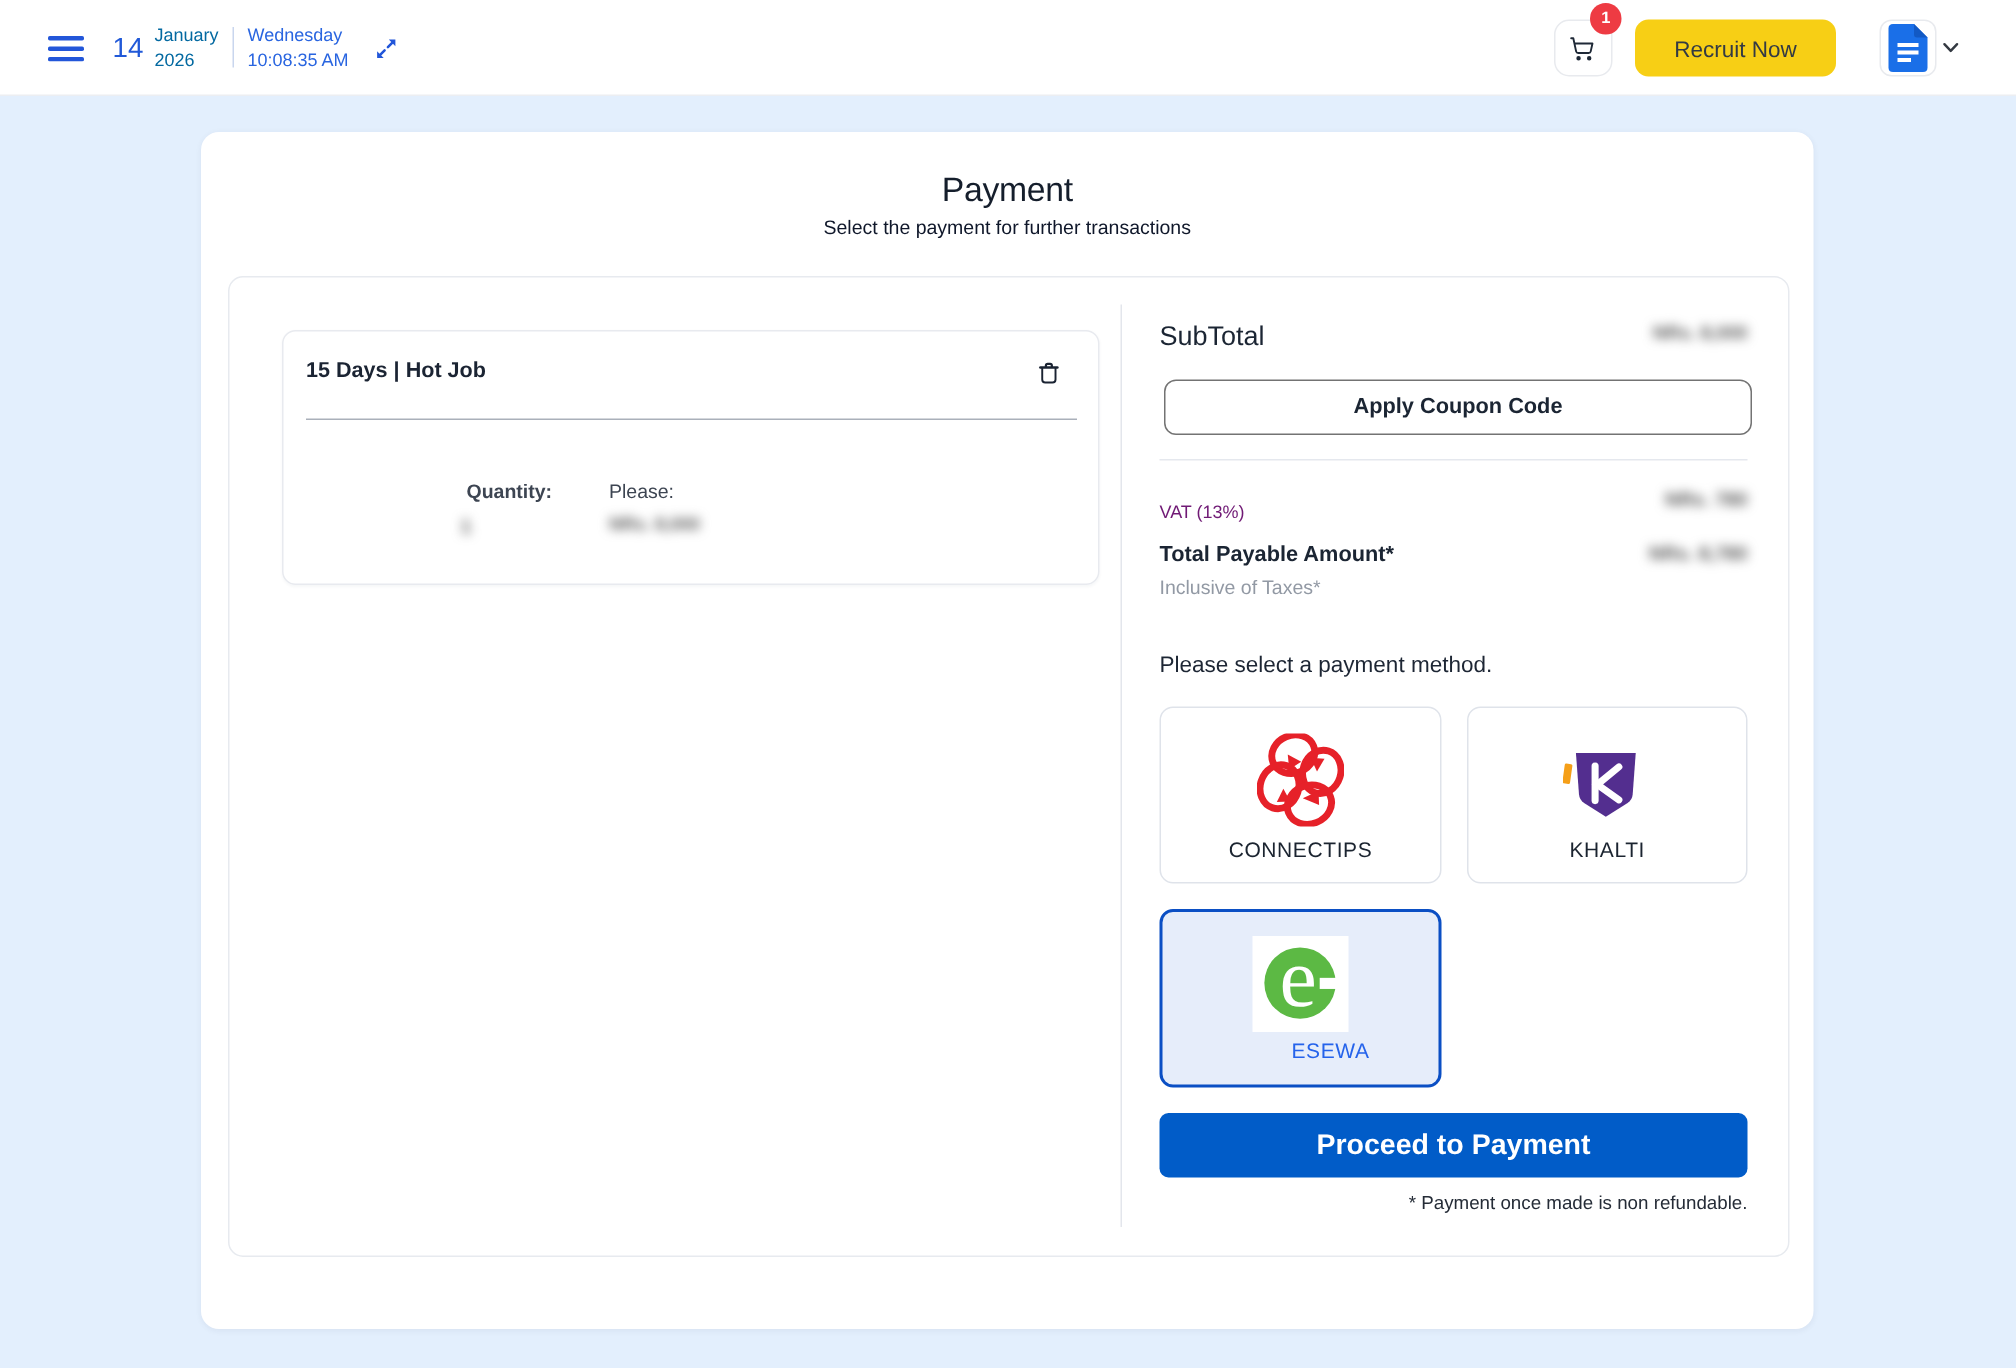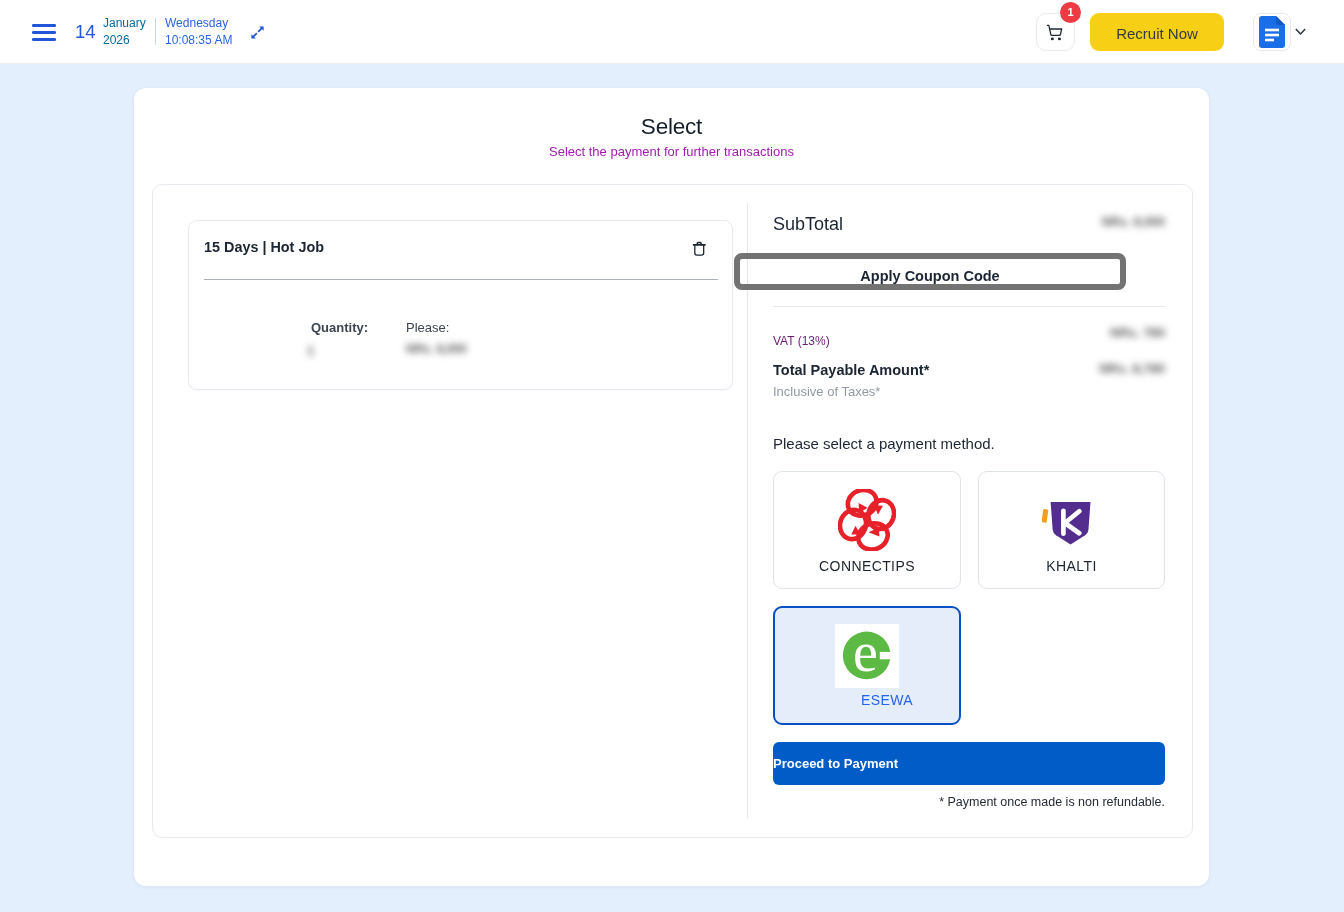--- a/index.html
+++ b/index.html
@@ -56,22 +56,22 @@
     <path d="M8 25 H17"></path>
   </g>
 </svg>
 
 <svg class="abs" style="left:1295px;top:28px;" width="11" height="8" viewBox="0 0 13 9" fill="none" stroke="#343a42" stroke-width="1.9" stroke-linecap="round" stroke-linejoin="round">
   <path d="M1.5 1.5 L6.5 6.8 L11.5 1.5"></path>
 </svg>
 
 <div class="abs" style="left:134px;top:88px;width:1075px;height:798px;background:#fff;border-radius:12px;box-shadow:0 1px 4px rgba(30,40,70,.06);"></div>
 
-<div class="abs" style="left:134px;top:114px;width:1075px;text-align:center;font-size:22.5px;font-weight:500;color:#151e2c;letter-spacing:-.2px;">Select</div>
-<div class="abs" style="left:134px;top:144px;width:1075px;text-align:center;font-size:13px;color:#a21caf;">Select the payment for further transactions</div>
+<div class="abs" style="left:134px;top:114px;width:1075px;text-align:center;font-size:22.5px;font-weight:500;color:#151e2c;letter-spacing:-.2px;">Payment</div>
+<div class="abs" style="left:134px;top:144px;width:1075px;text-align:center;font-size:13px;color:#0f172a;">Select the payment for further transactions</div>
 
 <div class="abs" style="left:152px;top:184px;width:1041px;height:654px;border:1px solid #e7eaef;border-radius:10px;"></div>
 
 <div class="abs" style="left:747px;top:203px;width:1px;height:615px;background:#e3e6ec;"></div>
 
 <div class="abs" style="left:188px;top:220px;width:545px;height:170px;border:1px solid #e8eaef;border-radius:9px;box-shadow:0 1px 2px rgba(30,40,70,.04);"></div>
 <div class="abs" style="left:204px;top:239px;font-size:14.4px;font-weight:700;color:#1b2433;">15 Days | Hot Job</div>
 
 <svg class="abs" style="left:692px;top:241px;" width="14.5" height="16" viewBox="0 0 18 19" fill="none" stroke="#1a2332" stroke-linecap="round">
   <path d="M2 4.5 H16" stroke-width="2.2"></path>
@@ -80,21 +80,21 @@
 </svg>
 <div class="abs" style="left:204px;top:279px;width:514px;height:1px;background:#aab0ba;"></div>
 <div class="abs" style="left:311px;top:320px;font-size:13px;color:#3d4552;font-weight:bold;">Quantity:</div>
 <div class="abs blur" style="left:307px;top:343px;font-size:13px;font-weight:700;">1</div>
 <div class="abs" style="left:406px;top:320px;font-size:13px;color:#3d4552;">Please:</div>
 <div class="abs blur" style="left:406px;top:342px;font-size:12px;font-weight:600;">NRs. 8,000</div>
 
 <div class="abs" style="left:773px;top:214px;font-size:18px;font-weight:400;color:#1b2533;">SubTotal</div>
 <div class="abs blur" style="left:965px;top:215px;width:200px;text-align:right;font-size:12.5px;font-weight:700;">NRs. 8,000</div>
 
-<div class="abs" style="left:734px;top:253px;width:392px;height:37px;border:6px solid #737373;border-radius:8px;text-align:center;line-height:35px;font-size:14.5px;font-weight:600;color:#1b2533;">Apply Coupon Code</div>
+<div class="abs" style="left:776px;top:253px;width:392px;height:37px;border:1px solid #737373;border-radius:8px;text-align:center;line-height:35px;font-size:14.5px;font-weight:600;color:#1b2533;">Apply Coupon Code</div>
 
 <div class="abs" style="left:773px;top:306px;width:392px;height:1px;background:#e5e8ee;"></div>
 
 <div class="abs" style="left:773px;top:334px;font-size:12px;color:#701a75;">VAT (13%)</div>
 <div class="abs blur" style="left:965px;top:325px;width:200px;text-align:right;font-size:13px;font-weight:600;">NRs. 780</div>
 
 <div class="abs" style="left:773px;top:362px;font-size:14.5px;font-weight:700;color:#1b2533;">Total Payable Amount*</div>
 <div class="abs blur" style="left:965px;top:361px;width:200px;text-align:right;font-size:13px;font-weight:700;">NRs. 8,780</div>
 <div class="abs" style="left:773px;top:384px;font-size:13px;color:#9299a4;">Inclusive of Taxes*</div>
 
@@ -131,14 +131,14 @@
 
 <div class="abs" style="left:773px;top:606px;width:188px;height:119px;background:#e6edfa;border:2px solid #0b4fc4;border-radius:9px;"></div>
 <div class="abs" style="left:835px;top:624px;width:64px;height:64px;background:#ffffff;"></div>
 <svg class="abs" style="left:842px;top:631px;" width="50" height="50" viewBox="0 0 50 50">
   <circle cx="24.7" cy="24.4" r="23.8" fill="#5cb944"></circle>
   <text x="23.5" y="39.8" font-size="56" fill="#ffffff" text-anchor="middle" font-family="Liberation Serif, serif">e</text>
   <rect x="37.8" y="20.9" width="12.2" height="7.4" fill="#ffffff"></rect>
 </svg>
 <div class="abs" style="left:773px;top:692px;width:188px;text-align:center;font-size:14px;color:#2563eb;letter-spacing:.4px;padding-left:40px;">ESEWA</div>
 
-<div class="abs" style="left:773px;top:742px;width:392px;height:43px;background:#015cc8;border-radius:6px;color:#fff;font-size:13px;font-weight:700;text-align:left;line-height:43px;">Proceed to Payment</div>
+<div class="abs" style="left:773px;top:742px;width:392px;height:43px;background:#015cc8;border-radius:6px;color:#fff;font-size:19px;font-weight:700;text-align:center;line-height:43px;">Proceed to Payment</div>
 <div class="abs" style="left:773px;top:795px;width:392px;text-align:right;font-size:12.5px;color:#252c37;">* Payment once made is non refundable.</div>
 
 </body></html>

